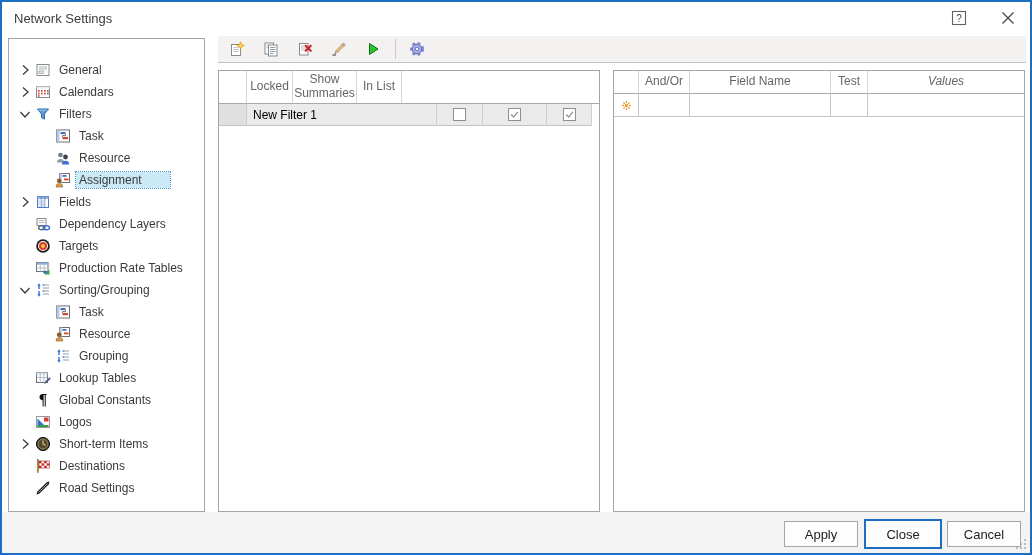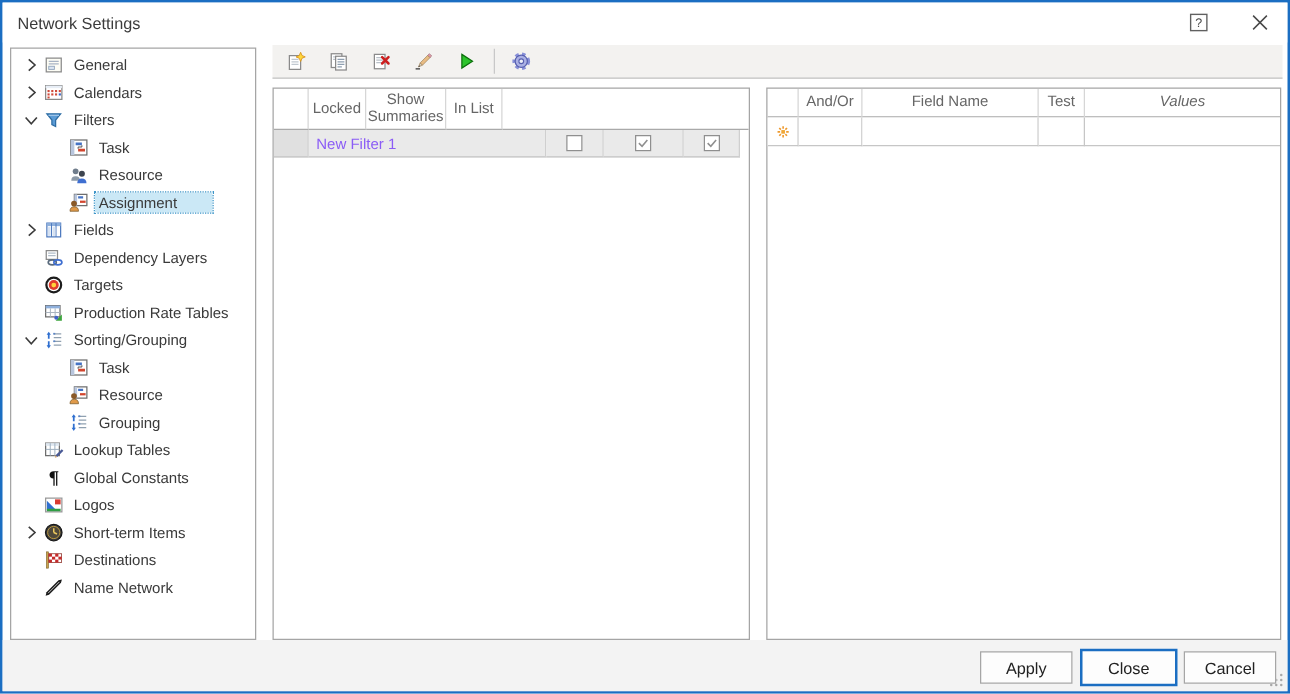--- a/index.html
+++ b/index.html
@@ -4,21 +4,21 @@
 <style>
   html,body{margin:0;padding:0;background:#ffffff;font-family:"Liberation Sans",sans-serif;}
   .window{position:relative;width:1032px;height:555px;box-sizing:border-box;
           border:2px solid #1b6ec2;background:#fff;overflow:hidden;}
   .abs{position:absolute;}
   .titlebar{left:0;top:0;width:100%;height:32px;background:#fff;}
   .title{left:12px;top:9px;font-size:13px;color:#3c3c3c;white-space:nowrap;}
   .tb-btn{width:20px;height:20px;display:flex;align-items:center;justify-content:center;cursor:pointer;}
 
   .tree-panel{left:6px;top:36px;width:197px;height:474px;border:1px solid #a5a5a5;
-              background:#fff;box-sizing:border-box;padding-top:2px;overflow:hidden;}
+              background:#fff;box-sizing:border-box;padding-top:20px;overflow:hidden;}
   .tree-item{display:flex;align-items:center;height:22px;font-size:12px;color:#3a3a3a;
              padding-left:4px;cursor:default;white-space:nowrap;}
   .tree-item.lvl1{padding-left:24px;}
   .chev{width:16px;height:16px;flex:none;margin-left:4px;display:flex;align-items:center;justify-content:center;}
   .ticon{width:16px;height:16px;flex:none;margin:0 5px 0 2px;display:flex;align-items:center;justify-content:center;}
   .tlabel{padding:1px 3px;}
   .tree-item.selected .tlabel{background:#cbe8f6;outline:1px dotted #3d95c8;padding-right:28px;}
 
   .toolbar{left:216px;top:34px;width:808px;height:27px;background:#f3f2f0;
            border-bottom:1px solid #c2c2c2;box-sizing:border-box;
@@ -30,21 +30,21 @@
   .panel{background:#fff;border:1px solid #a5a5a5;box-sizing:border-box;overflow:hidden;}
   #filters-panel{left:216px;top:68px;width:382px;height:442px;}
   #criteria-panel{left:611px;top:68px;width:412px;height:442px;}
 
   .grid-header{display:flex;}
   .gh-cell{box-sizing:border-box;border-right:1px solid #d6d6d6;border-bottom:1px solid #a9a9a9;
            display:flex;align-items:center;justify-content:center;font-size:12px;color:#666;
            text-align:center;line-height:1.15;flex:none;}
   .gh-fill{flex:1;border-right:none;}
   .grid-row{display:flex;}
-  .gr-cell{box-sizing:border-box;display:flex;align-items:center;font-size:12px;color:#8b5cf6;flex:none;}
+  .gr-cell{box-sizing:border-box;display:flex;align-items:center;font-size:12px;color:#000000;flex:none;}
   .f-cell{background:#eaeaea;border-right:1px solid #cfcfcf;border-bottom:1px solid #c4c4c4;}
   .f-rowhdr{background:#e0e0e0;}
   .c-cell{background:#fff;border-right:1px solid #c6c6c6;border-bottom:1px solid #c6c6c6;}
   .cb{width:13px;height:13px;box-sizing:border-box;border:1px solid #8f8f8f;background:#fff;
       display:flex;align-items:center;justify-content:center;}
   .center{justify-content:center;}
 
   .footer{left:0;top:510px;width:100%;height:41px;background:#f3f3f3;}
   .btn{position:absolute;box-sizing:border-box;background:#fdfdfd;border:1px solid #a6a6a6;
        font-size:13px;color:#222;display:flex;align-items:center;justify-content:center;cursor:pointer;}
@@ -375,21 +375,21 @@
         <span class="tlabel">Destinations</span>
       </div>
       <div class="tree-item">
         <span class="chev"></span>
         <span class="ticon">
           <svg width="16" height="16" viewBox="0 0 16 16">
             <polygon points="1.5,14.5 2.2,11.8 11.8,2.2 14.5,1.5 13.8,4.2 4.2,13.8" fill="#1a1a1a"></polygon>
             <line x1="3.5" y1="12.5" x2="12.5" y2="3.5" stroke="#fff" stroke-width="0.6"></line>
           </svg>
         </span>
-        <span class="tlabel">Name Network</span>
+        <span class="tlabel">Road Settings</span>
       </div>
     </div>
 
   <div class="abs toolbar" id="toolbar">
       <div class="tool-btn">
         <span>
           <svg width="16" height="16" viewBox="0 0 16 16">
             <rect x="2.5" y="3.5" width="9" height="11" fill="#fff" stroke="#8a8a8a"></rect>
             <line x1="4.2" y1="6.5" x2="9.8" y2="6.5" stroke="#c0c8d0"></line>
             <line x1="4.2" y1="8.5" x2="9.8" y2="8.5" stroke="#c0c8d0"></line>

